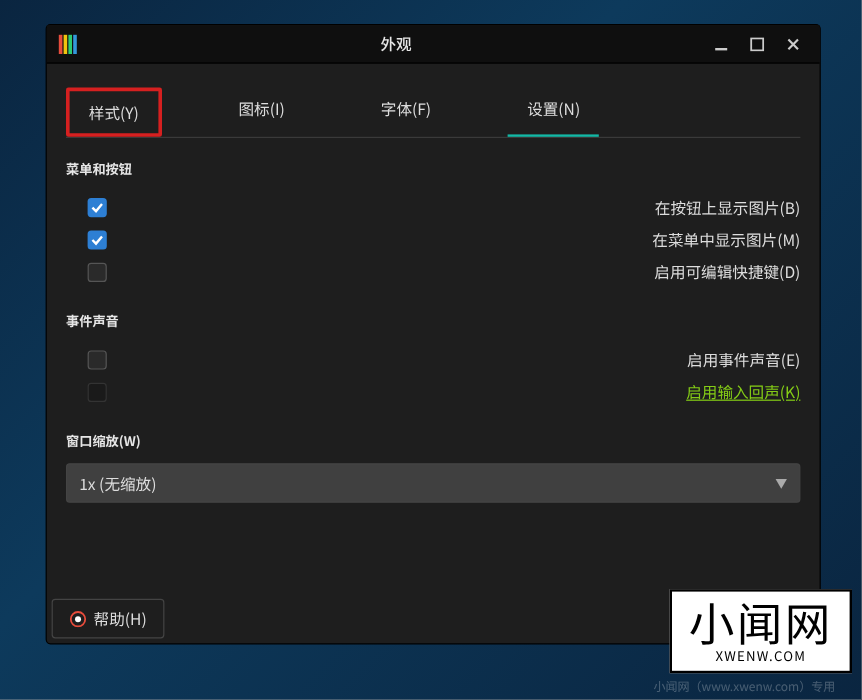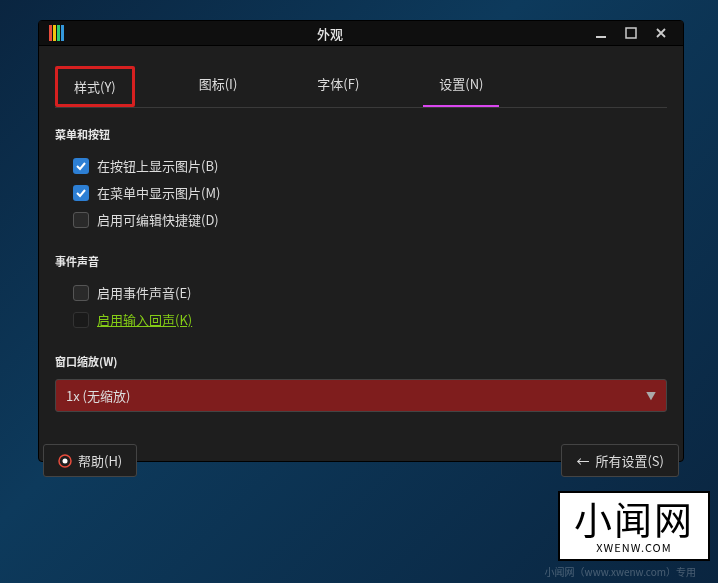--- a/index.html
+++ b/index.html
@@ -1,38 +1,38 @@
 <!DOCTYPE html>
 <html><head>
 <meta charset="utf-8">
 <style>
   * { box-sizing: border-box; margin: 0; padding: 0; font-family: "Noto Sans CJK SC", "Microsoft YaHei", sans-serif; }
   body { width: 718px; height: 583px; background: linear-gradient(135deg, #0a2540 0%, #0d3a5c 40%, #0a2540 100%); overflow: hidden; position: relative; }
-  .window { position: absolute; left: 38px; top: 20px; width: 646px; height: 442px; background: #1e1e1e; border: 1px solid #000; border-radius: 4px; display: flex; flex-direction: column; }
+  .window { position: absolute; left: 38px; top: 20px; width: 646px; height: 517px; background: #1e1e1e; border: 1px solid #000; border-radius: 4px; display: flex; flex-direction: column; }
   .titlebar { height: 32px; background: #0f0f0f; display: flex; align-items: center; padding: 0 8px; border-bottom: 1px solid #000; }
   .titlebar-icon { width: 20px; height: 20px; margin-right: 6px; }
   .titlebar-title { flex: 1; text-align: center; color: #e6e6e6; font-size: 13px; font-weight: 500; }
   .win-controls { display: flex; gap: 2px; }
   .win-btn { width: 28px; height: 24px; display: flex; align-items: center; justify-content: center; color: #ccc; font-size: 14px; cursor: pointer; }
   .content { flex: 1; padding: 20px 16px 12px 16px; display: flex; flex-direction: column; }
   .tabs { display: flex; border-bottom: 1px solid #3a3a3a; margin-bottom: 18px; gap: 48px; }
   .tab { padding: 8px 16px; color: #ddd; font-size: 13px; cursor: pointer; border-bottom: 2px solid transparent; }
   .tab.highlighted { border: 3px solid #d62020; border-radius: 2px; }
-  .tab.active { border-bottom: 2px solid #d946ef; }
+  .tab.active { border-bottom: 2px solid #14b8a6; }
   .section { margin-bottom: 20px; }
   .section-title { color: #e6e6e6; font-size: 11px; font-weight: 600; margin-bottom: 10px; }
-  .option { display: flex; align-items: center; padding: 4px 0 4px 18px; }
+  .option { display: flex; align-items: center; padding: 4px 0 4px 18px; justify-content: space-between; }
   .checkbox { width: 16px; height: 16px; border-radius: 3px; margin-right: 8px; display: flex; align-items: center; justify-content: center; flex-shrink: 0; }
   .checkbox.checked { background: #2d7fd4; }
   .checkbox.unchecked { border: 1px solid #555; background: #2a2a2a; }
   .checkbox svg { width: 12px; height: 12px; }
   .option-label { color: #ddd; font-size: 13px; }
   .option.disabled .option-label { color: #84cc16; text-decoration: underline; }
   .option.disabled .checkbox { border-color: #333; background: #1a1a1a; }
-  .dropdown { width: 100%; background: #7f1d1d; border: 1px solid #444; border-radius: 3px; padding: 6px 10px; display: flex; align-items: center; justify-content: space-between; color: #ddd; font-size: 13px; cursor: pointer; }
+  .dropdown { width: 100%; background: #404040; border: 1px solid #444; border-radius: 3px; padding: 6px 10px; display: flex; align-items: center; justify-content: space-between; color: #ddd; font-size: 13px; cursor: pointer; }
   .dropdown-caret { color: #aaa; font-size: 10px; }
   .footer { display: flex; justify-content: space-between; padding: 0 4px 4px 4px; }
   .footer-btn { background: #1e1e1e; border: 1px solid #444; border-radius: 3px; padding: 6px 14px; color: #ddd; font-size: 13px; display: flex; align-items: center; gap: 6px; cursor: pointer; }
   .help-icon { width: 14px; height: 14px; }
   .watermark { position: absolute; right: 8px; bottom: 22px; background: #fff; border: 2px solid #000; padding: 6px 14px 4px 14px; text-align: center; z-index: 10; }
   .watermark-main { font-size: 38px; font-weight: 400; color: #000; letter-spacing: 2px; line-height: 1; }
   .watermark-sub { font-size: 11px; color: #000; letter-spacing: 1px; margin-top: 2px; }
   .bg-footer { position: absolute; bottom: 0; right: 12px; padding: 4px 10px; color: rgba(255,255,255,0.25); font-size: 10px; }
 </style>
 </head>

